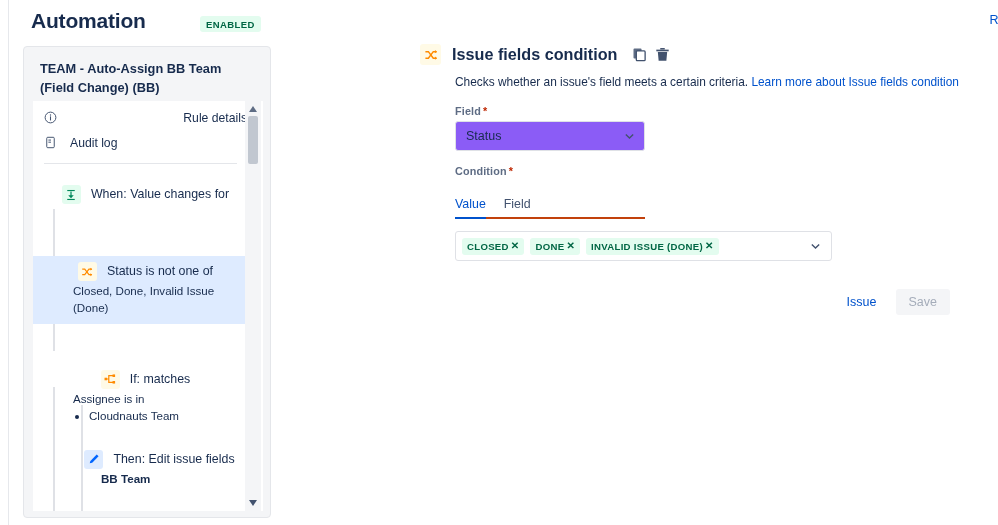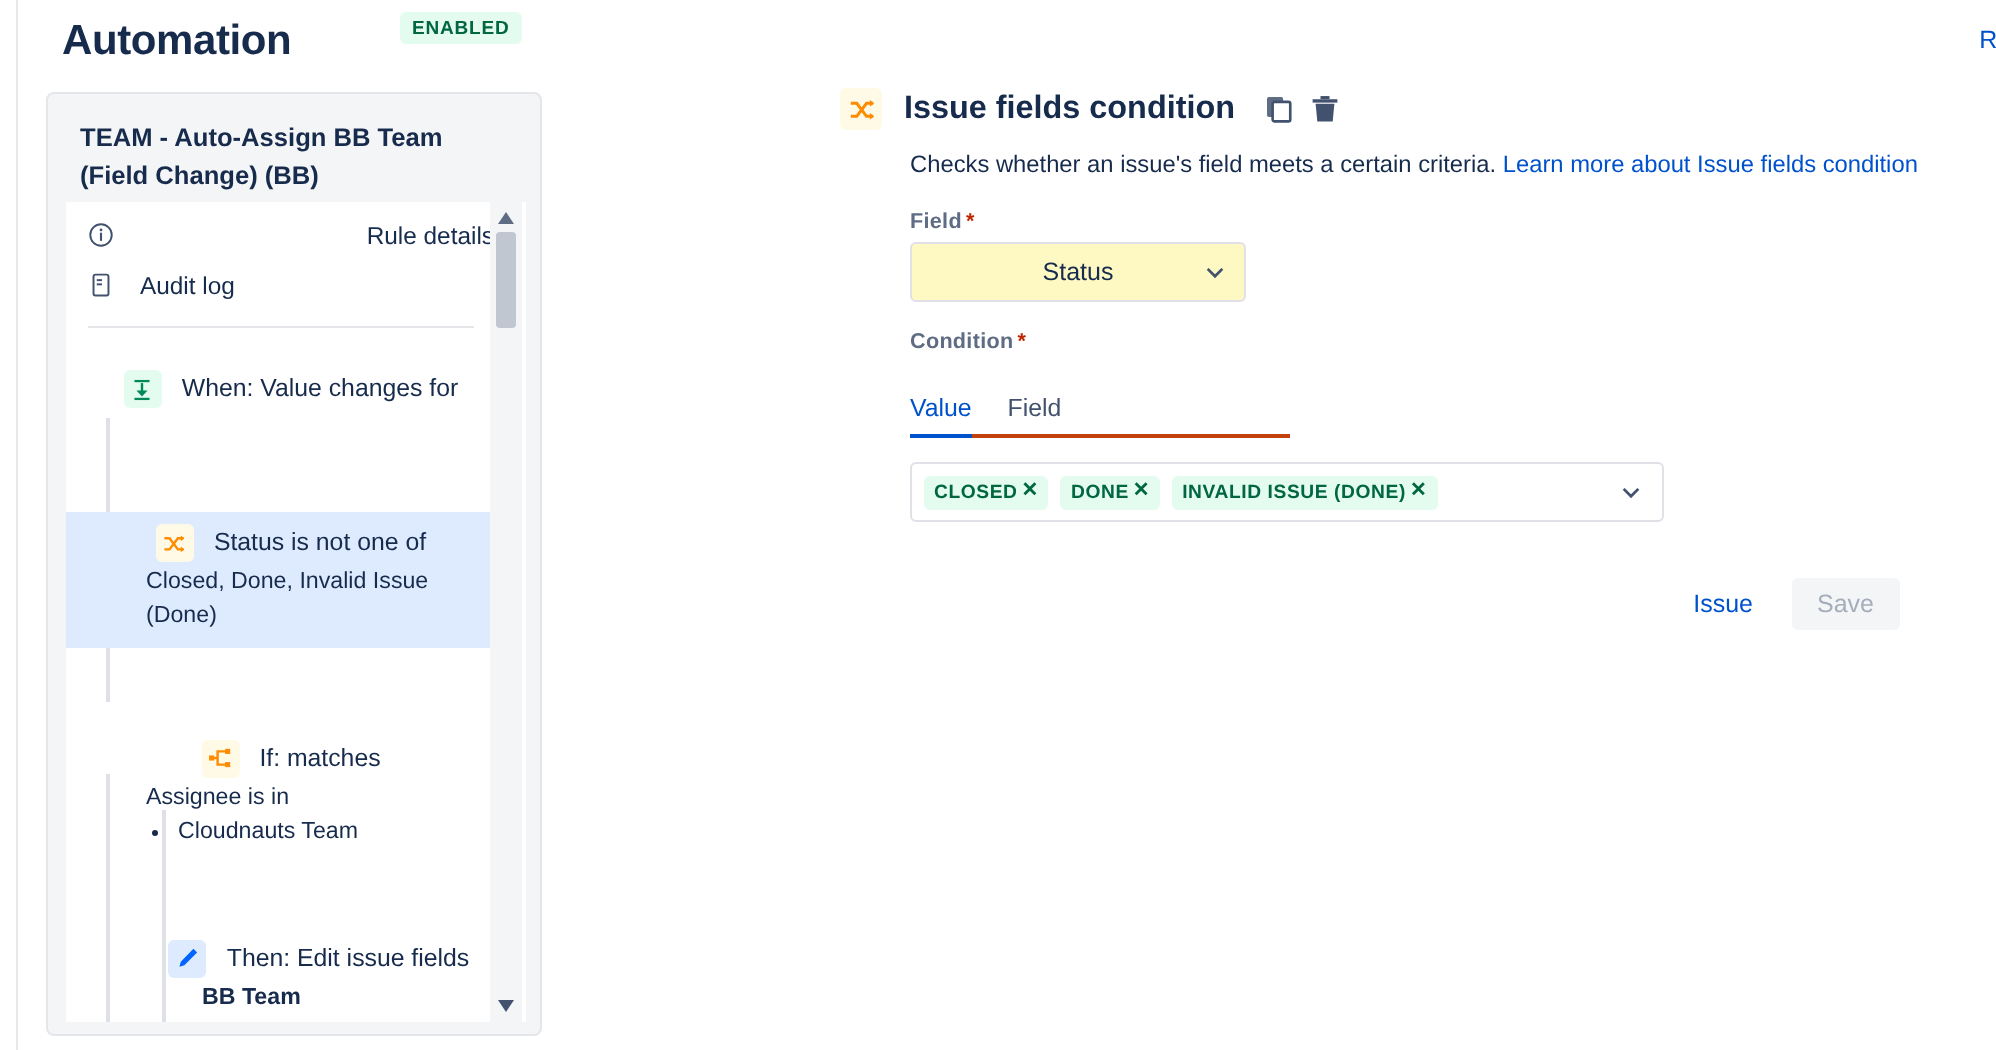--- a/index.html
+++ b/index.html
@@ -23,21 +23,21 @@
   .topbar {
     position: absolute; left: 9px; top: 0; right: 0; height: 45px;
     background: #fff;
   }
   .app-title {
     position: absolute; left: 22px; top: 9px;
     font-size: 21px; font-weight: bold; color: #172b4d;
     letter-spacing: -0.2px;
   }
   .enabled-badge {
-    position: absolute; left: 191px; top: 6px;
+    position: absolute; left: 191px; top: 16px;
     background: #e3fcef; color: #006644;
     font-size: 9.5px; font-weight: bold; letter-spacing: .4px;
     padding: 3px 6px 2px 6px; border-radius: 3px;
   }
   .return-link {
     position: absolute; right: -18px; top: 13px;
     font-size: 12.5px; color: #0052cc; white-space: nowrap;
     cursor: pointer;
   }
 
@@ -129,24 +129,24 @@
   .detail-desc a { color: #0052cc; text-decoration: none; cursor: pointer; }
 
   .form { margin-left: 35px; margin-top: 16px; }
   .fld-label {
     font-size: 10.8px; font-weight: bold; color: #5e6c84;
     letter-spacing: .15px; margin-bottom: 4px;
   }
   .req { color: #bf2600; margin-left: 2px; }
 
   .select {
-    position: relative; width: 168px; height: 30px;
-    border: 1px solid #dfe1e6; border-radius: 3px; background: #fef9c3;
+    position: relative; width: 190px; height: 30px;
+    border: 1px solid #dfe1e6; border-radius: 3px; background: #8b5cf6;
     display: flex; align-items: center; padding: 0 10px;
-    font-size: 12.5px; color: #172b4d; cursor: pointer; justify-content: center;
+    font-size: 12.5px; color: #172b4d; cursor: pointer;
   }
   .select .caret {
     position: absolute; right: 9px; top: 50%; transform: translateY(-50%);
   }
   .gap { height: 14px; }
 
   .tabs {
     display: flex; gap: 18px; margin-top: 20px;
     width: 190px; border-bottom: 2px solid #c2410c;
   }
@@ -276,21 +276,21 @@
             <span class="step-title">If: matches</span>
           </div>
           <div class="step-sub">Assignee is in</div>
           <div class="step-sub" style="margin-top:0;">
             <ul>
                 <li>Cloudnauts Team</li>
               </ul>
           </div>
         </div>
 
-        <div class="step" style="margin-top:45px; padding-left:39px;">
+        <div class="step" style="margin-top:25px; padding-left:39px;">
           <div class="step-head">
             <span class="chip-ico blue">
               <svg width="12" height="12" viewBox="0 0 16 16">
                 <path d="M11.6 1.9 L14.1 4.4 L5.6 12.9 L2.3 13.8 L3.2 10.5 Z" fill="#0065ff"></path>
               </svg>
             </span>
             <span class="step-title">Then: Edit issue fields</span>
           </div>
           <div class="step-sub bold">BB Team</div>
         </div>

